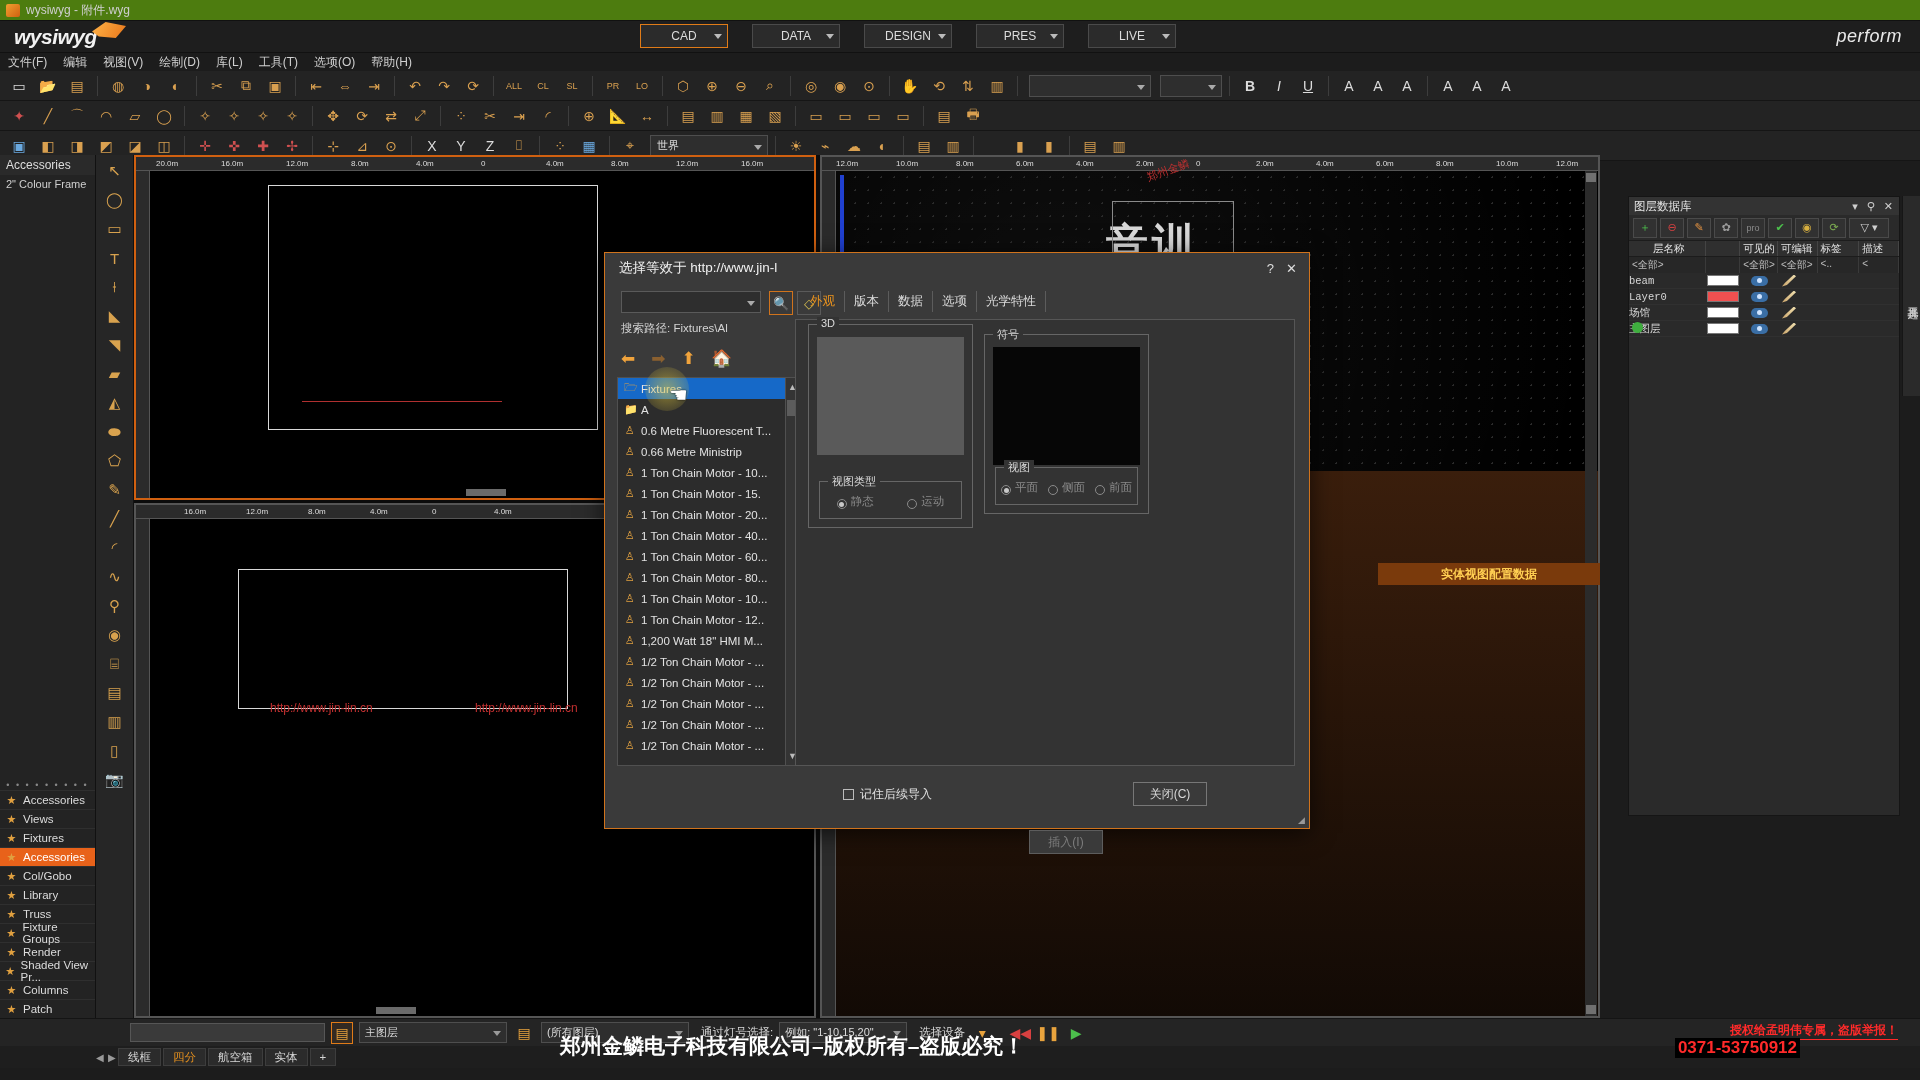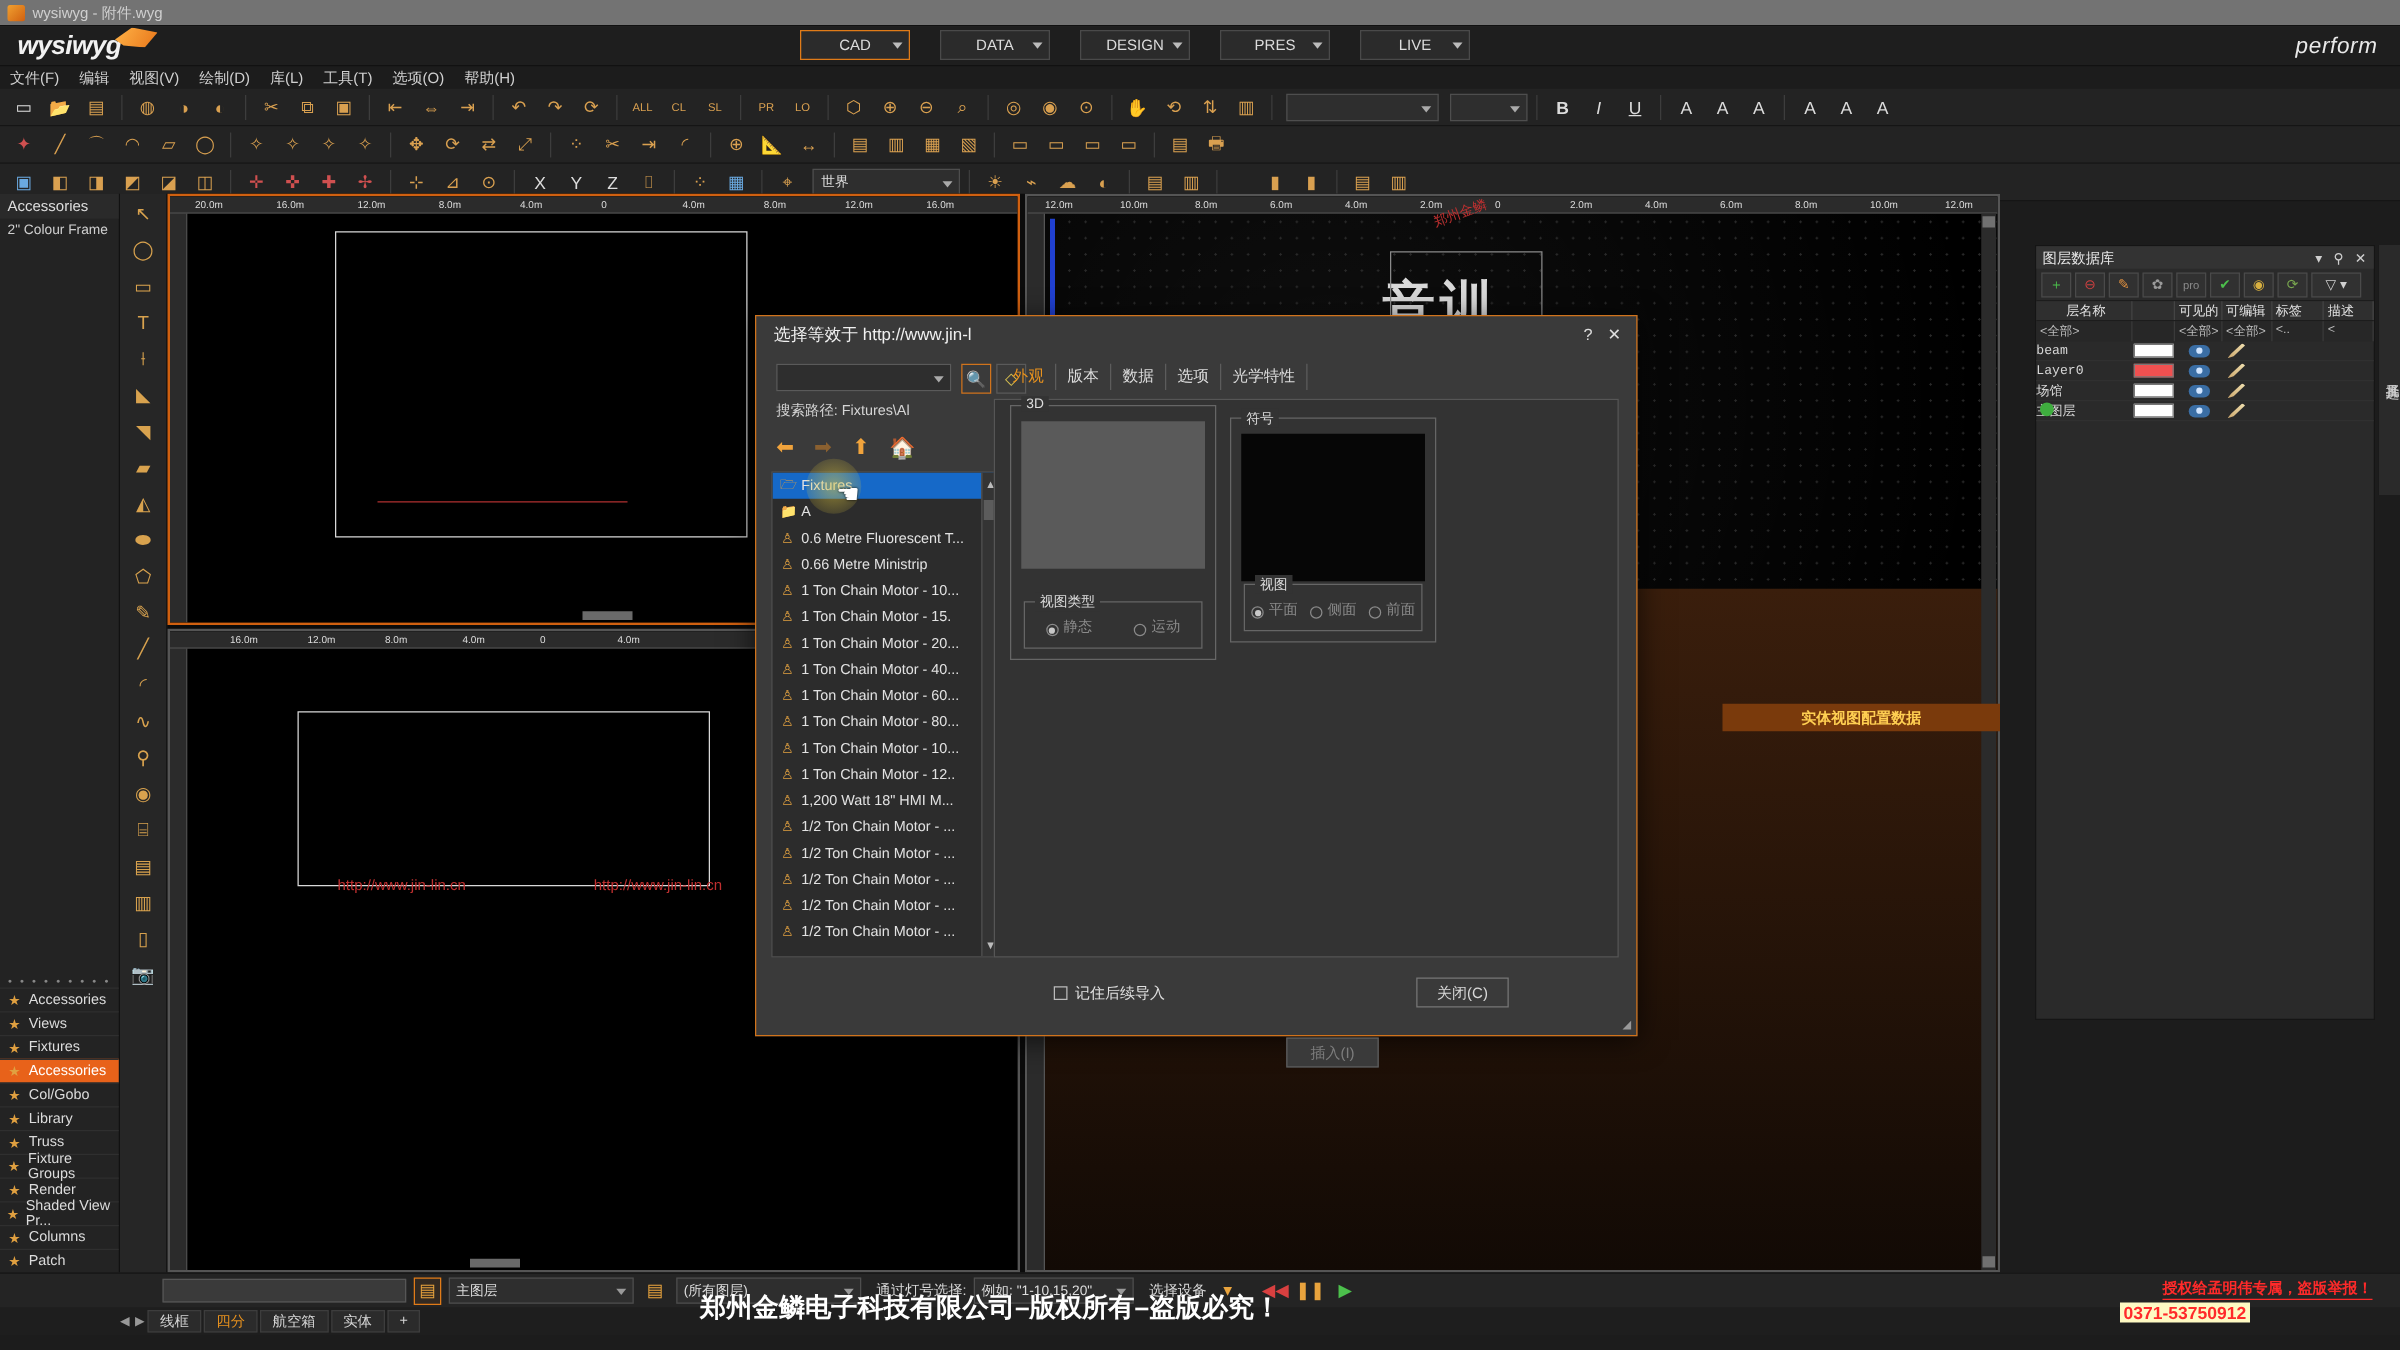--- a/index.html
+++ b/index.html
@@ -1,21 +1,21 @@
 <!DOCTYPE html>
 <html><head>
 <meta charset="utf-8">
 <style>
   * { box-sizing: border-box; margin:0; padding:0; }
   html,body { width:1920px; height:1080px; overflow:hidden; background:#1c1c1c;
     font-family:"Liberation Sans","DejaVu Sans",sans-serif; color:#d8d8d8; }
   #app { position:relative; width:1920px; height:1080px; }
 
   
-  .titlebar { height:21px; background:#737373; display:flex; align-items:center;
+  .titlebar { height:21px; background:#4d7c0f; display:flex; align-items:center;
     padding-left:6px; font-size:12px; color:#cfcfcf; border-bottom:1px solid #111; }
   .tb-icon { width:14px; height:13px; margin-right:6px; border-radius:2px;
     background:linear-gradient(135deg,#f0a030,#d06010); }
 
   
   .brandbar { height:32px; background:#1e1e1e; display:flex; align-items:center;
     position:relative; border-bottom:1px solid #111; }
   .brand-logo { position:absolute; left:14px; top:4px; font-size:21px; font-style:italic;
     font-weight:bold; color:#f2f2f2; letter-spacing:-0.5px; }
   .brand-swoosh { position:absolute; left:92px; top:1px; width:34px; height:16px;
@@ -124,22 +124,22 @@
   .vtab { height:18px; padding:0 9px; font-size:11.5px; display:flex; align-items:center;
     background:#2b2b2b; border:1px solid #3d3d3d; color:#d5d5d5; }
   .vtab.active { color:#e8921e; }
   .statusbar { position:absolute; left:0; right:0; bottom:0; height:14px; background:#9d9d9d;
     color:#1b1b1b; font-size:10.5px; display:flex; align-items:center; }
   .statusbar .seg { padding:0 10px; }
   .bigtext { position:absolute; left:560px; bottom:20px; font-size:21px; font-weight:bold;
     color:#ffffff; white-space:nowrap; }
   .redbox { position:absolute; right:22px; bottom:40px; font-size:12px; color:#ff2a2a;
     font-weight:bold; border-bottom:1px solid #ff2a2a; }
-  .redphone { position:absolute; right:120px; bottom:22px; font-size:14px; color:#ff2a2a;
-    font-weight:bold; background:#fef9c3; padding:0 3px;}
+  .redphone { position:absolute; right:120px; bottom:22px; font-size:17px; color:#ff2a2a;
+    font-weight:bold; background:#000000; padding:0 3px;}
 
   
   .dlg { position:absolute; left:604px; top:252px; width:706px; height:577px;
     background:#3a3a3a; border:1px solid #d0731c; box-shadow:0 4px 22px rgba(0,0,0,.65); }
   .dlg-title { height:30px; display:flex; align-items:center; padding-left:14px;
     font-size:13.5px; color:#f0f0f0; }
   .dlg-title .btns { margin-left:auto; display:flex; gap:12px; padding-right:12px;
     font-size:13px; color:#ddd; }
   .dlg-body { position:absolute; left:0; right:0; top:30px; bottom:0; }
   .searchrow { position:absolute; left:16px; top:8px; width:200px; height:22px; }

